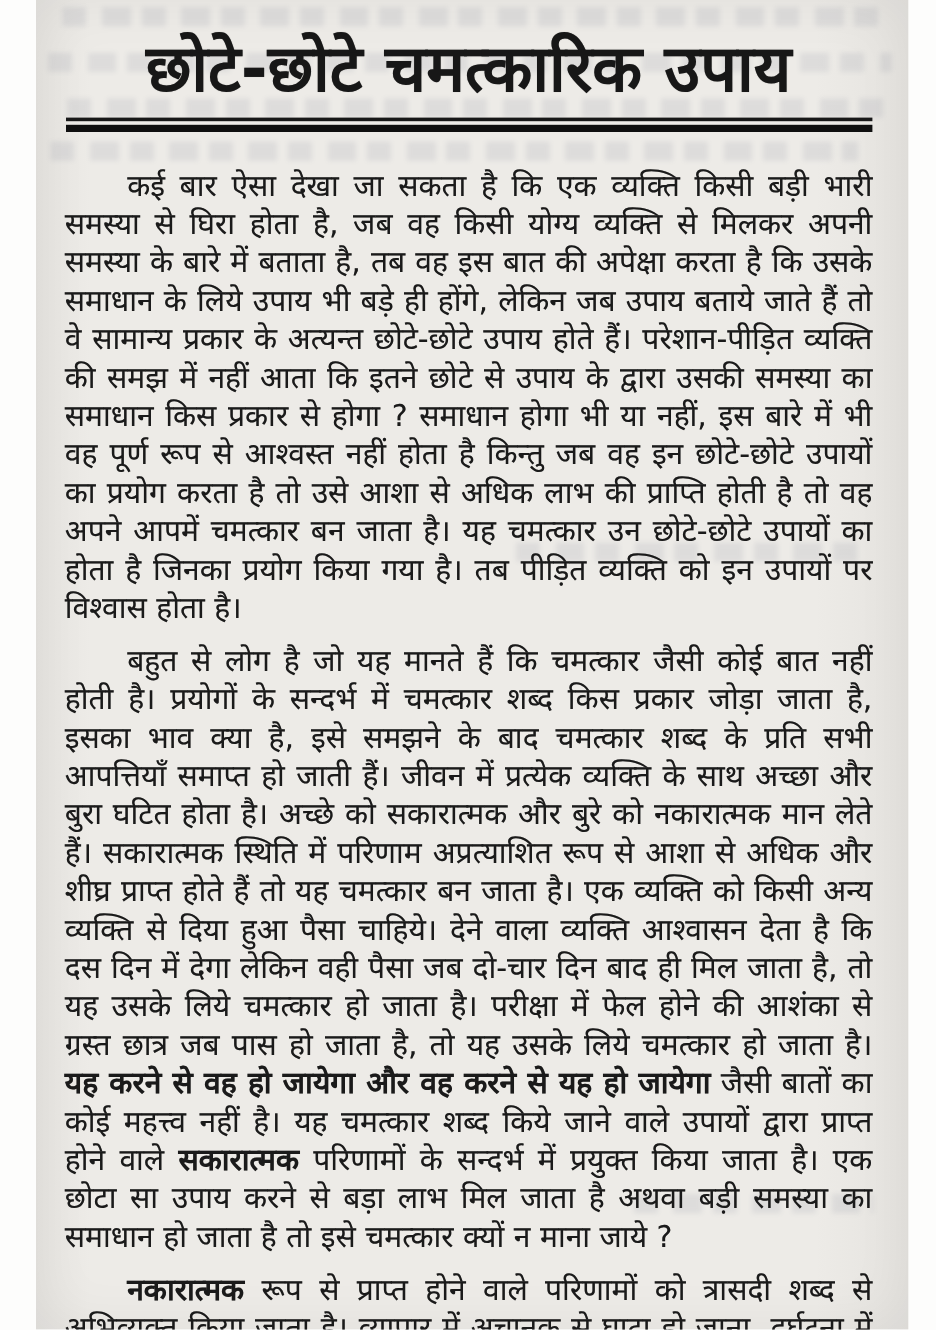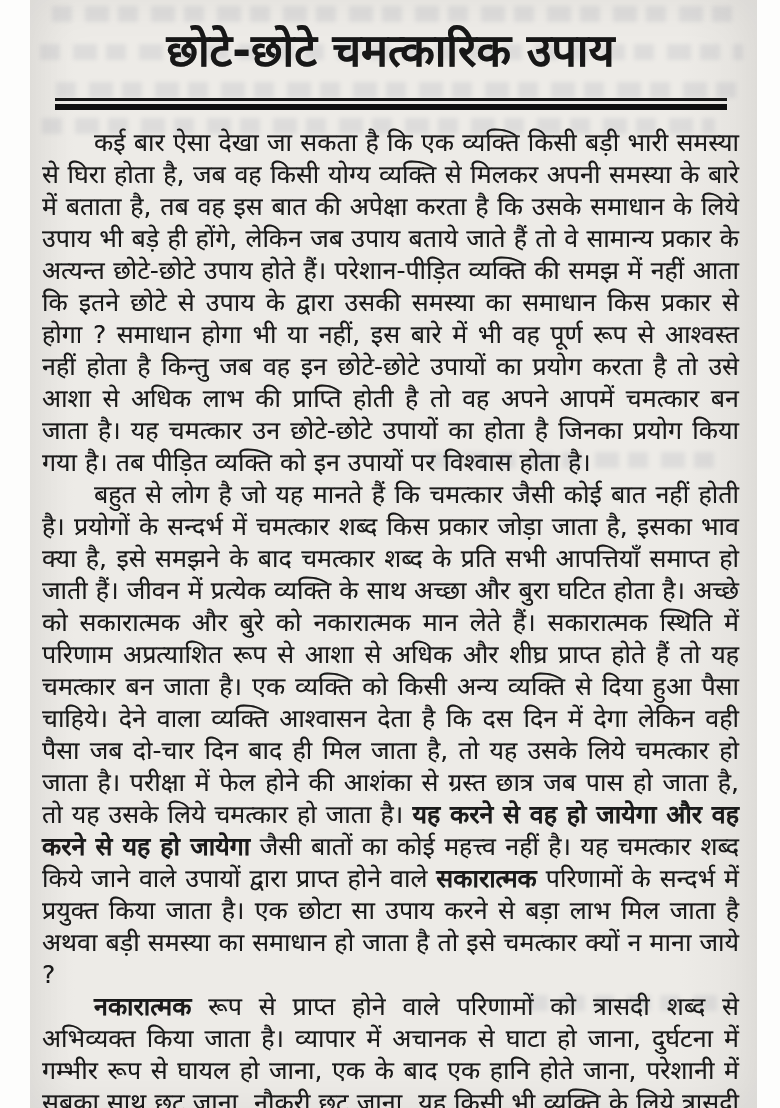--- a/index.html
+++ b/index.html
@@ -13,34 +13,34 @@
     background:linear-gradient(90deg,#e6e4e0 0px,#edebe7 45px,#edebe7 650px,#e5e3df 727px);
     box-shadow:inset 0 0 50px rgba(0,0,0,0.06);
   }
   .ghost {
     position:absolute; height:16px; opacity:0.10; filter:blur(2px);
     background:repeating-linear-gradient(90deg,#59607a 0 20px,transparent 20px 33px,#59607a 33px 57px,transparent 57px 66px);
     z-index:0;
   }
   .page-title {
     position:absolute; top:18px; left:0; right:6px; z-index:1;
-    text-align:center; font-size:45px; font-weight:700; color:#171717;
+    text-align:center; font-size:54px; font-weight:700; color:#171717;
     text-shadow:0 0 0.6px rgba(0,0,0,0.45);
   }
   .title-divider {
     position:absolute; top:98px; left:25px; width:672px; height:12px; z-index:1;
     border-top:3px solid #181818; border-bottom:6px solid #0f0f0f; box-sizing:border-box;
   }
   .body-text {
     position:absolute; top:127px; left:12px; width:697px; z-index:1;
     font-size:25px; line-height:32px; color:#1a1a1a;
     text-align:justify; text-justify:inter-word;
     text-shadow:0 0 0.5px rgba(0,0,0,0.35);
   }
-  .body-text p { margin:0; text-indent:52px; }
+  .body-text p { margin:12px; text-indent:52px; }
   .body-text b { font-weight:700; }
 </style>
 </head>
 <body>
 
 <div class="page">
 
   <div class="ghost" style="top:6px;   left:22px;  right:20px;"></div>
   <div class="ghost" style="top:44px;  left:10px;  right:14px;"></div>
   <div class="ghost" style="top:82px;  left:26px;  right:18px;"></div>

